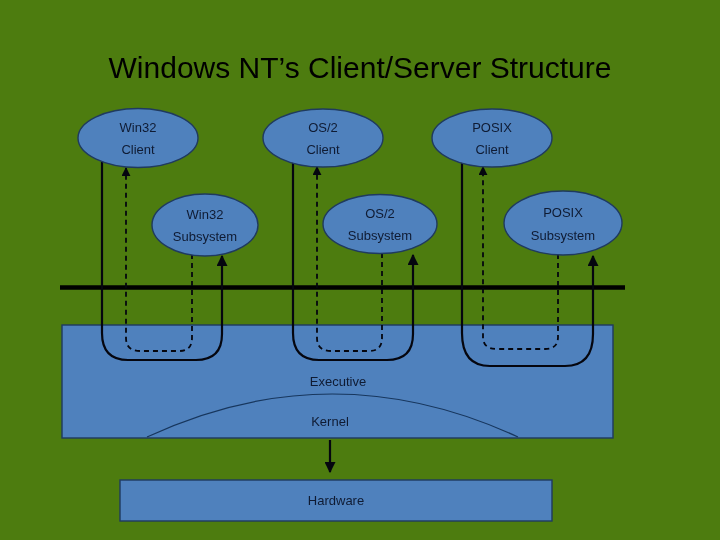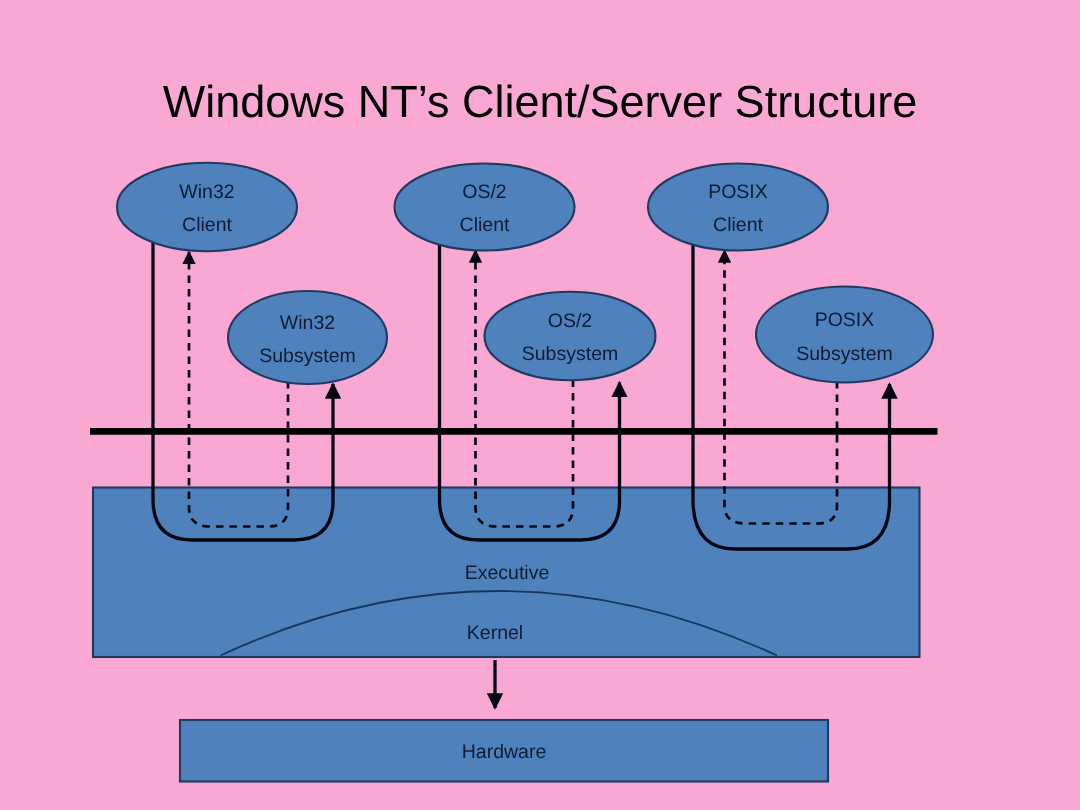--- a/index.html
+++ b/index.html
@@ -1,19 +1,19 @@
 <!DOCTYPE html>
 <html><head>
 <meta charset="utf-8">
 <style>
   html,body{margin:0;padding:0;background:#ffffff;}
   .slide{
     position:relative;
     width:720px;height:540px;
-    background:#f9a8d4;
+    background:#4d7c0f;
     overflow:hidden;
     font-family:"Liberation Sans", sans-serif;
   }
   svg{display:block;}
   .title-text{
     font-family:"Liberation Sans", sans-serif;
     font-size:30px;
     fill:#000000;
   }
   .node-label{

